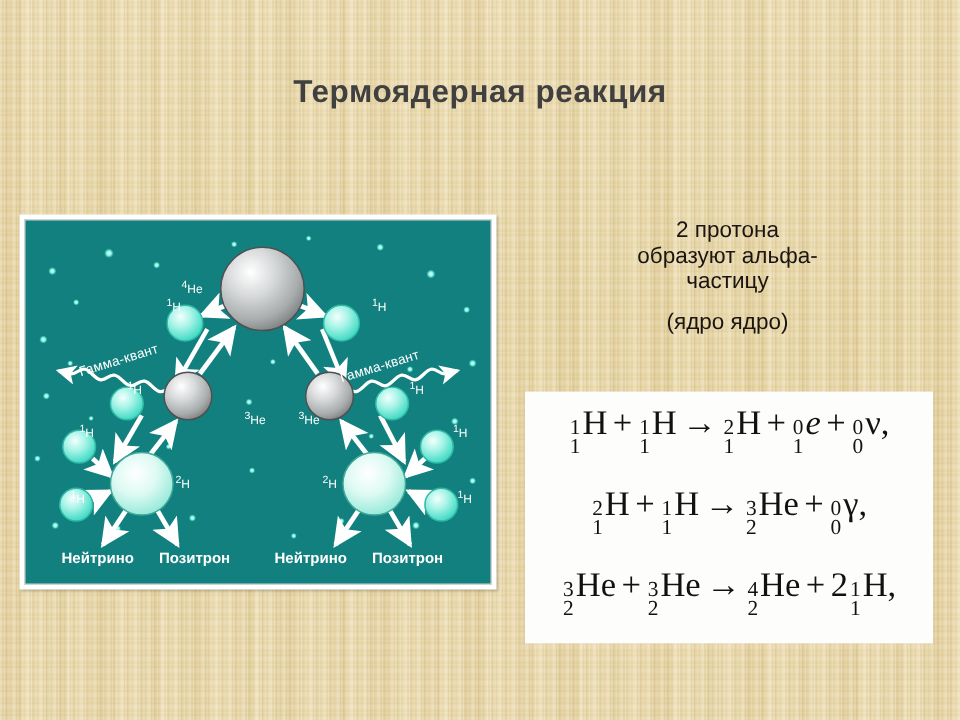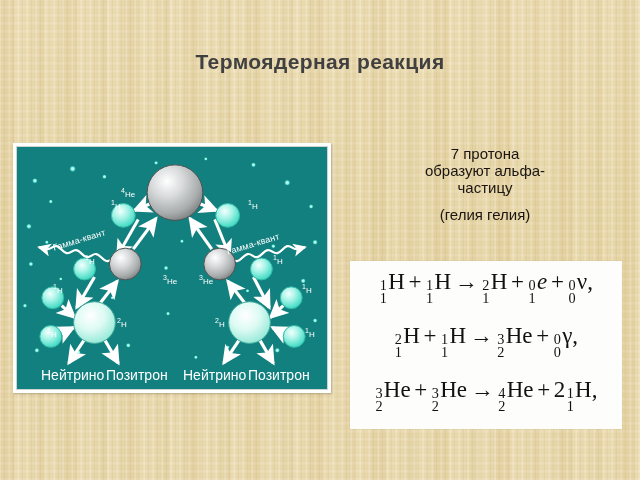--- a/index.html
+++ b/index.html
@@ -161,21 +161,21 @@
   
   .lbl {
     position: absolute;
     color: #ffffff;
     font-family: "Liberation Sans", sans-serif;
     white-space: nowrap;
     pointer-events: none;
   }
   .lbl-nuc { font-size: 8px; }
   .lbl-nuc sup { font-size: 7px; }
-  .lbl-bottom { font-size: 14px; }
+  .lbl-bottom { font-size: 10px; font-weight: bold; }
   .lbl-gamma {
     font-size: 9px;
     letter-spacing: 0.2px;
   }
 </style>
 </head>
 <body>
 
 <div id="page-title">Термоядерная реакция</div>
 
@@ -335,23 +335,23 @@
     <div class="lbl lbl-gamma" style="left:210px; top:100px; transform: rotate(-17deg); transform-origin: left center;">Гамма-квант</div>
 
     <div class="lbl lbl-bottom" style="left:24px; top:220px;">Нейтрино</div>
     <div class="lbl lbl-bottom" style="left:89px; top:220px;">Позитрон</div>
     <div class="lbl lbl-bottom" style="left:166px; top:220px;">Нейтрино</div>
     <div class="lbl lbl-bottom" style="left:231px; top:220px;">Позитрон</div>
   </div>
 </div>
 
 <div id="description-block">
-  <div class="desc-line">7 протона
+  <div class="desc-line">2 протона
 образуют альфа-
 частицу</div>
-  <div class="desc-sub">(гелия гелия)</div>
+  <div class="desc-sub">(ядро ядро)</div>
 </div>
 
 <div id="formula-block">
   <div class="formula-row r1"><span class="nuc"><span class="idx"><span class="sup">1</span><span class="sub">1</span></span><span class="sym">H</span></span><span class="op">+</span><span class="nuc"><span class="idx"><span class="sup">1</span><span class="sub">1</span></span><span class="sym">H</span></span><span class="op">→</span><span class="nuc"><span class="idx"><span class="sup">2</span><span class="sub">1</span></span><span class="sym">H</span></span><span class="op">+</span><span class="nuc"><span class="idx"><span class="sup">0</span><span class="sub">1</span></span><span class="sym sym-it">e</span></span><span class="op">+</span><span class="nuc"><span class="idx"><span class="sup">0</span><span class="sub">0</span></span><span class="sym">ν</span></span>,</div>
   <div class="formula-row r2"><span class="nuc"><span class="idx"><span class="sup">2</span><span class="sub">1</span></span><span class="sym">H</span></span><span class="op">+</span><span class="nuc"><span class="idx"><span class="sup">1</span><span class="sub">1</span></span><span class="sym">H</span></span><span class="op">→</span><span class="nuc"><span class="idx"><span class="sup">3</span><span class="sub">2</span></span><span class="sym">He</span></span><span class="op">+</span><span class="nuc"><span class="idx"><span class="sup">0</span><span class="sub">0</span></span><span class="sym">γ</span></span>,</div>
   <div class="formula-row r3"><span class="nuc"><span class="idx"><span class="sup">3</span><span class="sub">2</span></span><span class="sym">He</span></span><span class="op">+</span><span class="nuc"><span class="idx"><span class="sup">3</span><span class="sub">2</span></span><span class="sym">He</span></span><span class="op">→</span><span class="nuc"><span class="idx"><span class="sup">4</span><span class="sub">2</span></span><span class="sym">He</span></span><span class="op">+</span><span class="nuc"><span class="coef">2</span><span class="idx"><span class="sup">1</span><span class="sub">1</span></span><span class="sym">H</span></span>,</div>
 </div>
 
 </body></html>

